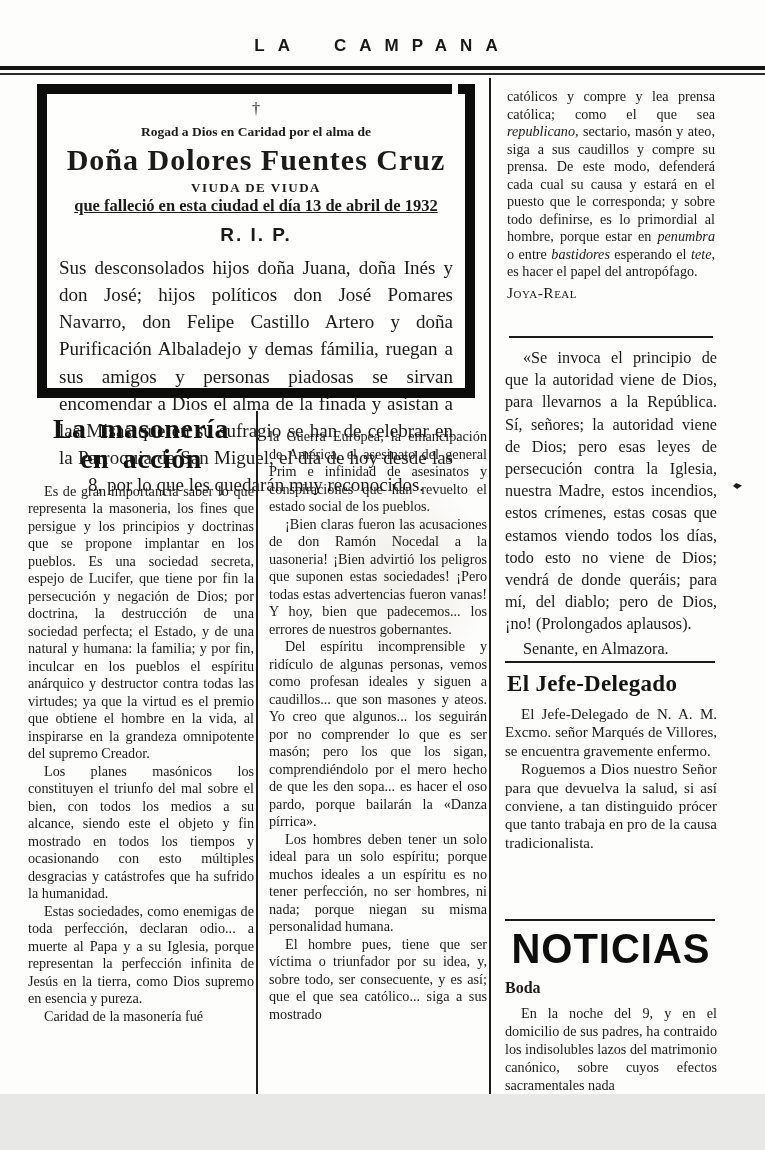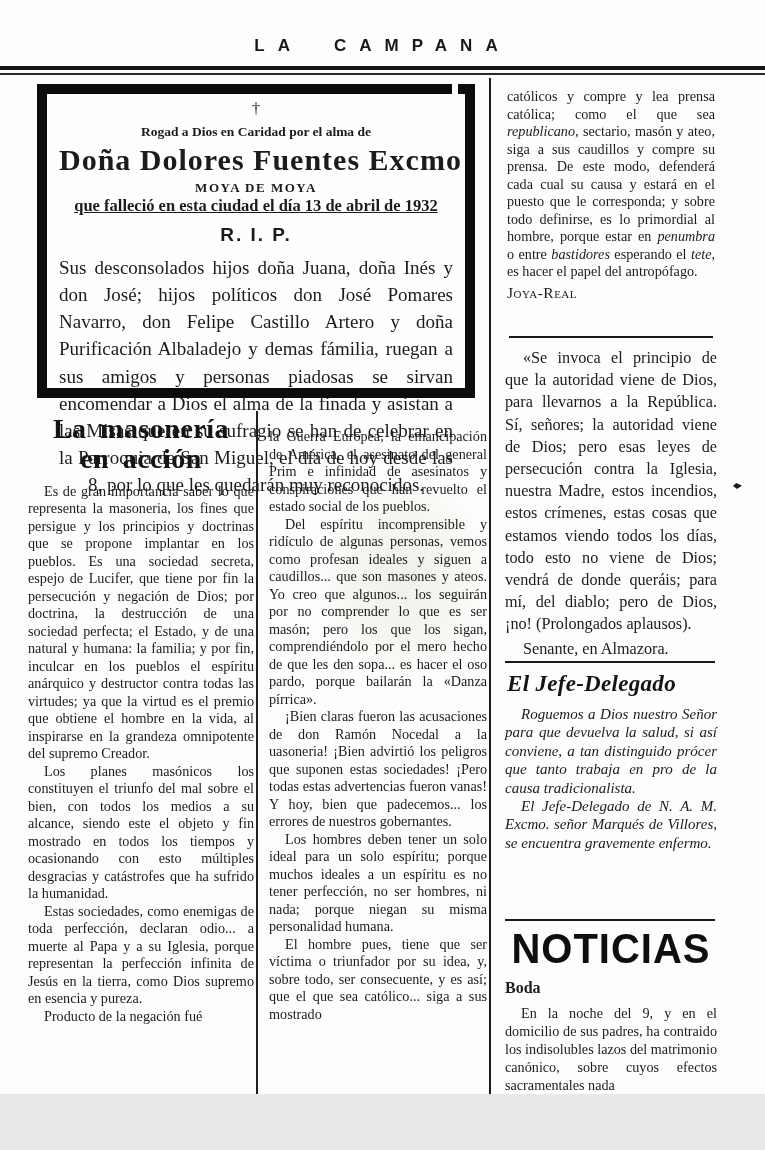--- a/index.html
+++ b/index.html
@@ -47,21 +47,21 @@
   
   .col-right-top{position:absolute;left:507px;top:88px;width:208px;}
   .signature{margin:3px 10px 0 0 !important;text-align:right;text-indent:0 !important;font-variant:small-caps;font-size:15.5px !important;letter-spacing:0.5px;}
   .hrule{position:absolute;height:2px;background:#1a1a1a;}
   .hrule1{left:509px;top:336px;width:204px;}
   .hrule2{left:505px;top:661px;width:210px;}
   .hrule3{left:505px;top:919px;width:210px;}
   .quote-block{position:absolute;left:505px;top:347px;width:212px;}
   .quote-block p{margin:0;font-size:16.2px;line-height:22.2px;text-align:justify;text-indent:18px;}
   .quote-block p.attr{text-align:left;margin-top:2px;}
-  .jefe{position:absolute;left:505px;top:671px;width:212px;font-style:italic;}
+  .jefe{position:absolute;left:505px;top:671px;width:212px;}
   .jefe h2{margin:0 0 8px 2px;font-size:23px;font-weight:bold;letter-spacing:0.3px;color:#141414;}
   .jefe p{margin:0;font-size:15px;line-height:18.4px;text-align:justify;text-indent:16px;}
   .noticias{position:absolute;left:505px;top:926px;width:212px;}
   .noticias .big{
     font-family:"Liberation Sans", sans-serif;font-weight:900;font-size:40px;
     line-height:1;text-align:center;letter-spacing:1px;color:#0e0e0e;
     transform:scaleY(1.08);transform-origin:top;
   }
   .noticias .boda{font-size:16px;font-weight:bold;text-align:left;margin-top:13px;}
   .noticias p.body{margin:7px 0 0 0;font-size:14.2px;line-height:18px;text-align:justify;text-indent:16px;}
@@ -90,68 +90,68 @@
 
   <div class="masthead">LA CAMPANA</div>
   <div class="rule-thick"></div>
   <div class="rule-thin"></div>
 
   <div class="watermark"></div>
 
   <div class="obit">
     <div class="cross">†</div>
     <div class="invocation">Rogad a Dios en Caridad por el alma de</div>
-    <div class="name">Doña Dolores Fuentes Excmo</div>
-    <div class="subtitle">MOYA DE MOYA</div>
+    <div class="name">Doña Dolores Fuentes Cruz</div>
+    <div class="subtitle">VIUDA DE VIUDA</div>
     <div class="death">que falleció en esta ciudad el día 13 de abril de 1932</div>
     <div class="rip">R. I. P.</div>
     <div class="body">Sus desconsolados hijos doña Juana, doña Inés y don José; hijos políticos don José Pomares Navarro, don Felipe Castillo Artero y doña Purificación Albaladejo y demas fámilia, ruegan a sus amigos y personas piadosas se sirvan encomendar a Dios el alma de la finada y asistan a las Misas que en su sufragio se han de celebrar en la Parroquia de San Miguel, el día de hoy desde las 8, por lo que les quedarán muy reconocidos.</div>
   </div>
   <div class="obit-notch"></div>
 
   <div class="vdiv-left"></div>
   <div class="vdiv-right"></div>
 
   <div class="col col-left">
     <div class="art-title">
       <div>La masonería</div>
       <div>en acción</div>
     </div>
     <p>Es de gran importancia saber lo que representa la masoneria, los fines que persigue y los principios y doctrinas que se propone implantar en los pueblos. Es una sociedad secreta, espejo de Lucifer, que tiene por fin la persecución y negación de Dios; por doctrina, la destrucción de una sociedad perfecta; el Estado, y de una natural y humana: la familia; y por fin, inculcar en los pueblos el espíritu anárquico y destructor contra todas las virtudes; ya que la virtud es el premio que obtiene el hombre en la vida, al inspirarse en la grandeza omnipotente del supremo Creador.</p>
     <p>Los planes masónicos los constituyen el triunfo del mal sobre el bien, con todos los medios a su alcance, siendo este el objeto y fin mostrado en todos los tiempos y ocasionando con esto múltiples desgracias y catástrofes que ha sufrido la humanidad.</p>
     <p>Estas sociedades, como enemigas de toda perfección, declaran odio... a muerte al Papa y a su Iglesia, porque representan la perfección infinita de Jesús en la tierra, como Dios supremo en esencia y pureza.</p>
-    <p>Producto de la negación fué</p>
+    <p>Caridad de la masonería fué</p>
   </div>
 
   <div class="col col-mid">
     <p class="noindent">la Guerra Europea, la emancipación de América, el asesinato del general Prim e infinidad de asesinatos y conspiraciones que han revuelto el estado social de los pueblos.</p>
+    <p>¡Bien claras fueron las acusaciones de don Ramón Nocedal a la uasoneria! ¡Bien advirtió los peligros que suponen estas sociedades! ¡Pero todas estas advertencias fueron vanas! Y hoy, bien que padecemos... los errores de nuestros gobernantes.</p>
     <p>Del espíritu incomprensible y ridículo de algunas personas, vemos como profesan ideales y siguen a caudillos... que son masones y ateos. Yo creo que algunos... los seguirán por no comprender lo que es ser masón; pero los que los sigan, comprendiéndolo por el mero hecho de que les den sopa... es hacer el oso pardo, porque bailarán la «Danza pírrica».</p>
-    <p>¡Bien claras fueron las acusaciones de don Ramón Nocedal a la uasoneria! ¡Bien advirtió los peligros que suponen estas sociedades! ¡Pero todas estas advertencias fueron vanas! Y hoy, bien que padecemos... los errores de nuestros gobernantes.</p>
     <p>Los hombres deben tener un solo ideal para un solo espíritu; porque muchos ideales a un espíritu es no tener perfección, no ser hombres, ni nada; porque niegan su misma personalidad humana.</p>
     <p>El hombre pues, tiene que ser víctima o triunfador por su idea, y, sobre todo, ser consecuente, y es así; que el que sea católico... siga a sus mostrado</p>
   </div>
 
   <div class="col col-right-top">
     <p class="noindent"><span>católicos y compre y lea prensa católica; como el que sea </span><i>republicano</i><span>, sectario, masón y ateo, siga a sus caudillos y compre su prensa. De este modo, defenderá cada cual su causa y estará en el puesto que le corresponda; y sobre todo definirse, es lo primordial al hombre, porque estar en </span><i>penumbra</i><span> o entre </span><i>bastidores</i><span> esperando el </span><i>tete</i><span>, es hacer el papel del antropófago.</span></p>
     <p class="signature">Joya-Real</p>
   </div>
 
   <div class="hrule hrule1"></div>
 
   <div class="quote-block">
     <p>«Se invoca el principio de que la autoridad viene de Dios, para llevarnos a la República. Sí, señores; la autoridad viene de Dios; pero esas leyes de persecución contra la Iglesia, nuestra Madre, estos incendios, estos crímenes, estas cosas que estamos viendo todos los días, todo esto no viene de Dios; vendrá de donde queráis; para mí, del diablo; pero de Dios, ¡no! (Prolongados aplausos).</p>
     <p class="attr">Senante, en Almazora.</p>
   </div>
 
   <div class="hrule hrule2"></div>
 
   <div class="jefe">
     <h2>El Jefe-Delegado</h2>
+    <p>El Jefe-Delegado de N. A. M. Excmo. señor Marqués de Villores, se encuentra gravemente enfermo.</p>
     <p>Roguemos a Dios nuestro Señor para que devuelva la salud, si así conviene, a tan distinguido prócer que tanto trabaja en pro de la causa tradicionalista.</p>
-    <p>El Jefe-Delegado de N. A. M. Excmo. señor Marqués de Villores, se encuentra gravemente enfermo.</p>
   </div>
 
   <div class="hrule hrule3"></div>
 
   <div class="noticias">
     <div class="big">NOTICIAS</div>
     <div class="boda">Boda</div>
     <p class="body">En la noche del 9, y en el domicilio de sus padres, ha contraido los indisolubles lazos del matrimonio canónico, sobre cuyos efectos sacramentales nada</p>
     <div class="cont">(Continúa en la contra página)</div>
   </div>

